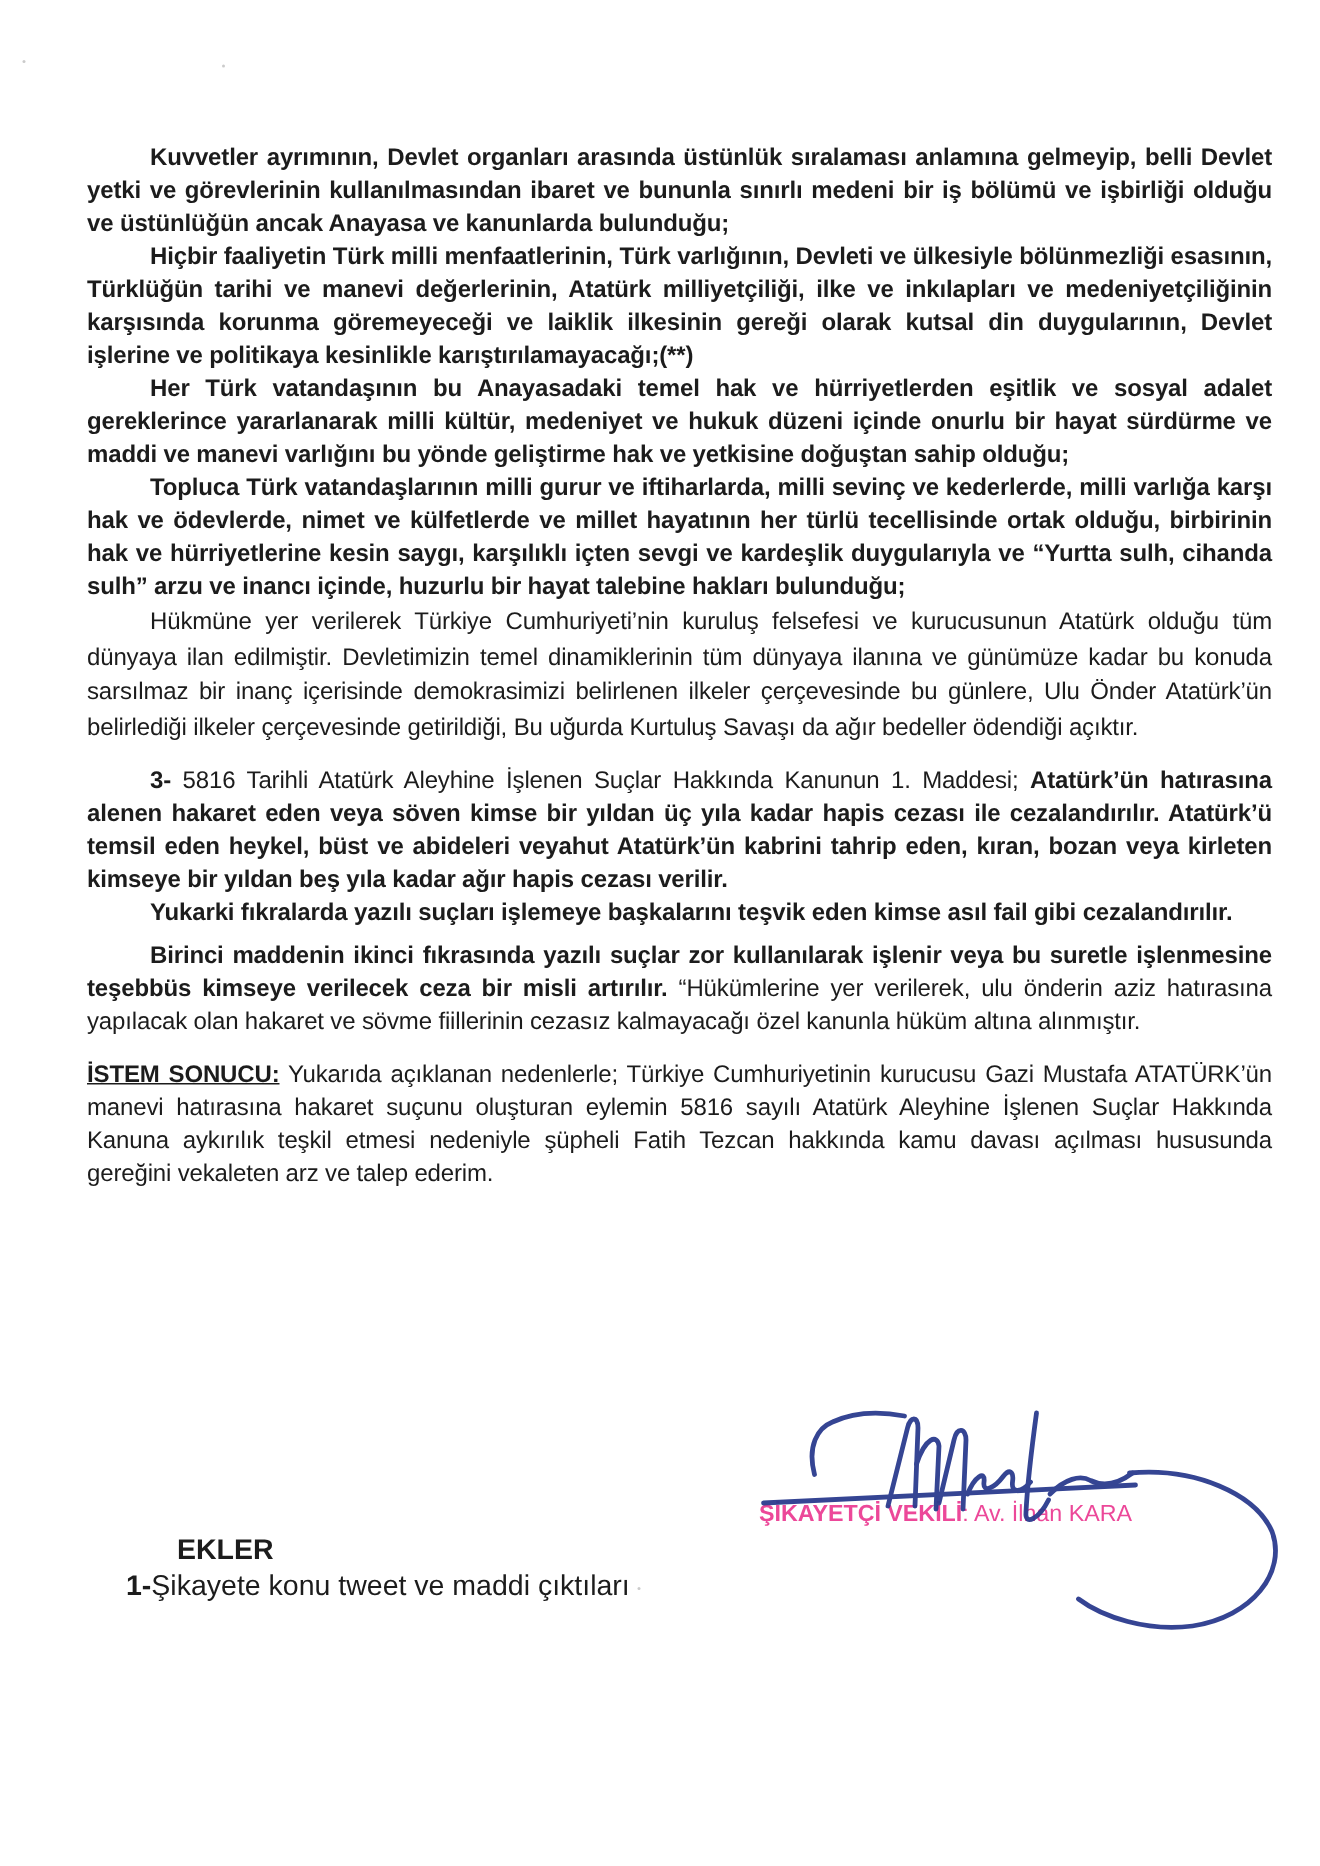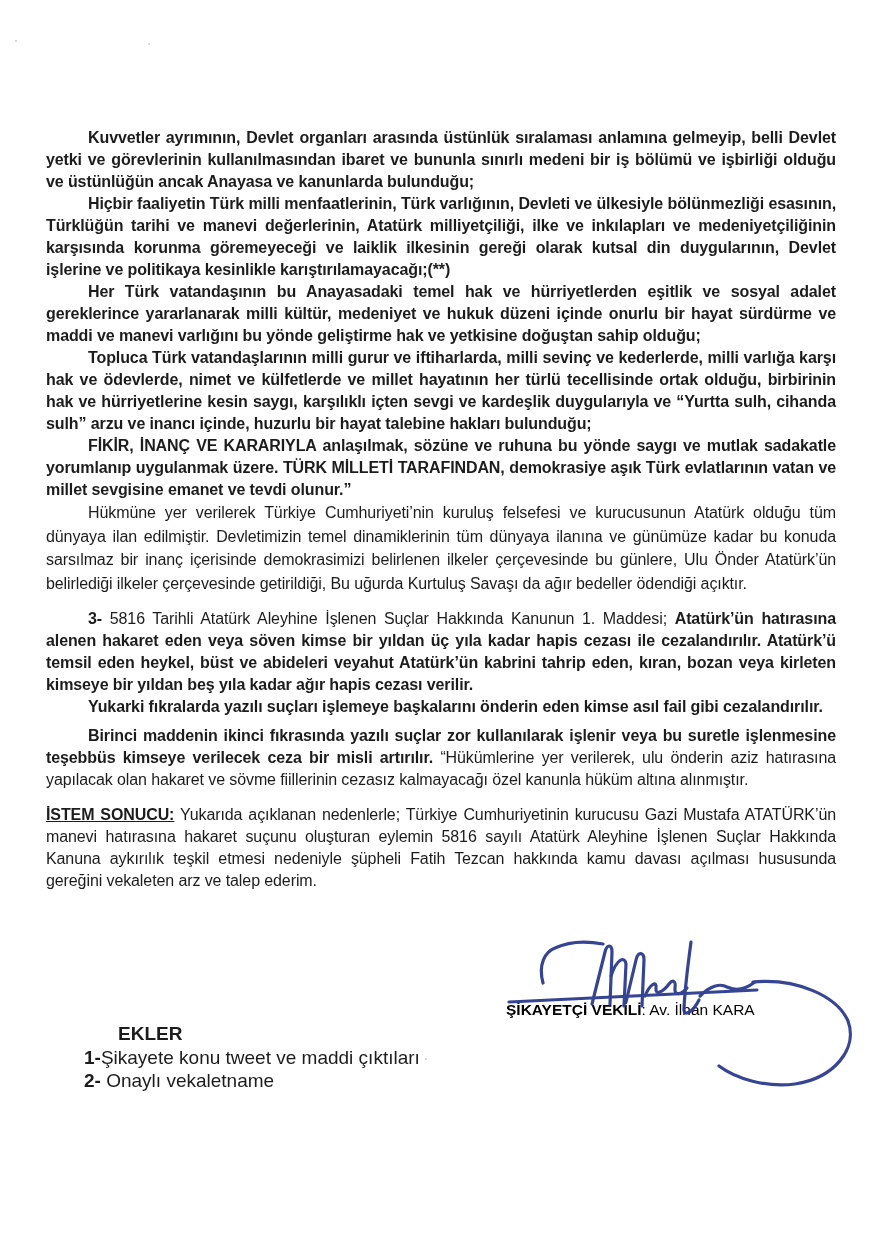--- a/index.html
+++ b/index.html
@@ -8,28 +8,27 @@
     width: 880px;
     height: 1244px;
     margin: 0 auto;
     background: #ffffff;
     font-family: "Liberation Sans", sans-serif;
     color: #1c1c1c;
     overflow: hidden;
   }
   .doc {
     position: absolute;
-    left: 46px;
+    left: 58px;
     top: 95px;
     width: 790px;
     font-size: 16px;
     line-height: 22px;
     text-align: justify;
     letter-spacing: -0.1px;
-    margin-top: 32px;
   }
   .para { margin: 0; text-indent: 42px; }
   .para.flush { text-indent: 0; }
   .gap-lg { margin-top: 13px; }
   .gap-sm { margin-top: 7px; }
   .p-wide { line-height: 23.6px; }
   .b { font-weight: 700; }
   .r { font-weight: 400; }
   .bu { font-weight: 700; text-decoration: underline; }
   .sig-svg {
@@ -39,21 +38,21 @@
     z-index: 3;
     pointer-events: none;
   }
   .sig-name {
     position: absolute;
     left: 506px;
     top: 1001px;
     font-size: 15.5px;
     white-space: nowrap;
     z-index: 2;
-    color: #000000;
+    color: #ec4899;
   }
   .ekler {
     position: absolute;
     left: 84px;
     top: 1022px;
     font-size: 19px;
     line-height: 23.5px;
   }
   .ekler-title { font-weight: 700; margin-left: 34px; }
   .ekler-item { white-space: nowrap; }
@@ -72,27 +71,26 @@
   <div class="doc">
 
     <p class="para"><span class="b">Kuvvetler ayrımının, Devlet organları arasında üstünlük sıralaması anlamına gelmeyip, belli Devlet yetki ve görevlerinin kullanılmasından ibaret ve bununla sınırlı medeni bir iş bölümü ve işbirliği olduğu ve üstünlüğün ancak Anayasa ve kanunlarda bulunduğu;</span></p>
 
     <p class="para"><span class="b">Hiçbir faaliyetin Türk milli menfaatlerinin, Türk varlığının, Devleti ve ülkesiyle bölünmezliği esasının, Türklüğün tarihi ve manevi değerlerinin, Atatürk milliyetçiliği, ilke ve inkılapları ve medeniyetçiliğinin karşısında korunma göremeyeceği ve laiklik ilkesinin gereği olarak kutsal din duygularının, Devlet işlerine ve politikaya kesinlikle karıştırılamayacağı;(**)</span></p>
 
     <p class="para"><span class="b">Her Türk vatandaşının bu Anayasadaki temel hak ve hürriyetlerden eşitlik ve sosyal adalet gereklerince yararlanarak milli kültür, medeniyet ve hukuk düzeni içinde onurlu bir hayat sürdürme ve maddi ve manevi varlığını bu yönde geliştirme hak ve yetkisine doğuştan sahip olduğu;</span></p>
 
     <p class="para"><span class="b">Topluca Türk vatandaşlarının milli gurur ve iftiharlarda, milli sevinç ve kederlerde, milli varlığa karşı hak ve ödevlerde, nimet ve külfetlerde ve millet hayatının her türlü tecellisinde ortak olduğu, birbirinin hak ve hürriyetlerine kesin saygı, karşılıklı içten sevgi ve kardeşlik duygularıyla ve “Yurtta sulh, cihanda sulh” arzu ve inancı içinde, huzurlu bir hayat talebine hakları bulunduğu;</span></p>
 
-    <p class="para"><span class="b">FİKİR, İNANÇ VE KARARIYLA anlaşılmak, sözüne ve ruhuna bu yönde saygı ve mutlak sadakatle yorumlanıp uygulanmak üzere. TÜRK MİLLETİ TARAFINDAN, demokrasiye aşık Türk evlatlarının vatan ve millet sevgisine emanet ve tevdi olunur.”</span></p>
 
     <p class="para p-wide"><span class="r">Hükmüne yer verilerek Türkiye Cumhuriyeti’nin kuruluş felsefesi ve kurucusunun Atatürk olduğu tüm dünyaya ilan edilmiştir. Devletimizin temel dinamiklerinin tüm dünyaya ilanına ve günümüze kadar bu konuda sarsılmaz bir inanç içerisinde demokrasimizi belirlenen ilkeler çerçevesinde bu günlere, Ulu Önder Atatürk’ün belirlediği ilkeler çerçevesinde getirildiği, Bu uğurda Kurtuluş Savaşı da ağır bedeller ödendiği açıktır.</span></p>
 
     <p class="para gap-lg"><span class="b">3-</span><span class="r"> 5816 Tarihli Atatürk Aleyhine İşlenen Suçlar Hakkında Kanunun 1. Maddesi; </span><span class="b">Atatürk’ün hatırasına alenen hakaret eden veya söven kimse bir yıldan üç yıla kadar hapis cezası ile cezalandırılır. Atatürk’ü temsil eden heykel, büst ve abideleri veyahut Atatürk’ün kabrini tahrip eden, kıran, bozan veya kirleten kimseye bir yıldan beş yıla kadar ağır hapis cezası verilir.</span></p>
 
-    <p class="para"><span class="b">Yukarki fıkralarda yazılı suçları işlemeye başkalarını önderin eden kimse asıl fail gibi cezalandırılır.</span></p>
+    <p class="para"><span class="b">Yukarki fıkralarda yazılı suçları işlemeye başkalarını teşvik eden kimse asıl fail gibi cezalandırılır.</span></p>
 
 
     <p class="para gap-sm"><span class="b">Birinci maddenin ikinci fıkrasında yazılı suçlar zor kullanılarak işlenir veya bu suretle işlenmesine teşebbüs kimseye verilecek ceza bir misli artırılır. </span><span class="r">“Hükümlerine yer verilerek, ulu önderin aziz hatırasına yapılacak olan hakaret ve sövme fiillerinin cezasız kalmayacağı özel kanunla hüküm altına alınmıştır.</span></p>
 
     <p class="para flush gap-lg"><span class="bu">İSTEM SONUCU:</span><span class="r"> Yukarıda  açıklanan nedenlerle; Türkiye Cumhuriyetinin kurucusu Gazi Mustafa ATATÜRK’ün  manevi hatırasına hakaret suçunu oluşturan eylemin 5816 sayılı Atatürk Aleyhine İşlenen Suçlar Hakkında Kanuna aykırılık teşkil etmesi nedeniyle şüpheli Fatih Tezcan hakkında kamu davası açılması hususunda gereğini  vekaleten  arz ve talep ederim.</span></p>
 
   </div>
 
   <div class="sig-name"><span class="b">ŞİKAYETÇİ VEKİLİ</span><span class="r">: Av. İlhan KARA</span></div>
 
@@ -106,20 +104,19 @@
       <path d="M196,16 C193,38 190,62 189,82 C188,92 198,86 204,74"></path>
       <path d="M14,76 L262,64"></path>
       <path d="M205,70 C215,60 225,57 232,61 C242,66 252,62 260,56"></path>
       <path d="M258,56 C302,52 342,70 353,95 C363,122 340,152 300,158 C270,162 240,152 224,140"></path>
     </g>
   </svg>
 
   <div class="ekler">
     <div class="ekler-title">EKLER</div>
     <div class="ekler-item"><span class="b">1-</span><span class="r">Şikayete konu tweet ve maddi çıktıları</span></div>
-    <div class="ekler-item"><span class="b">2-</span><span class="r"> Onaylı vekaletname</span></div>
   </div>
 
   <div class="speck" style="left:15px; top:40px;"></div>
   <div class="speck" style="left:148px; top:43px;"></div>
   <div class="speck" style="left:425px; top:1058px;"></div>
 
 </div>
 
 </body></html>

